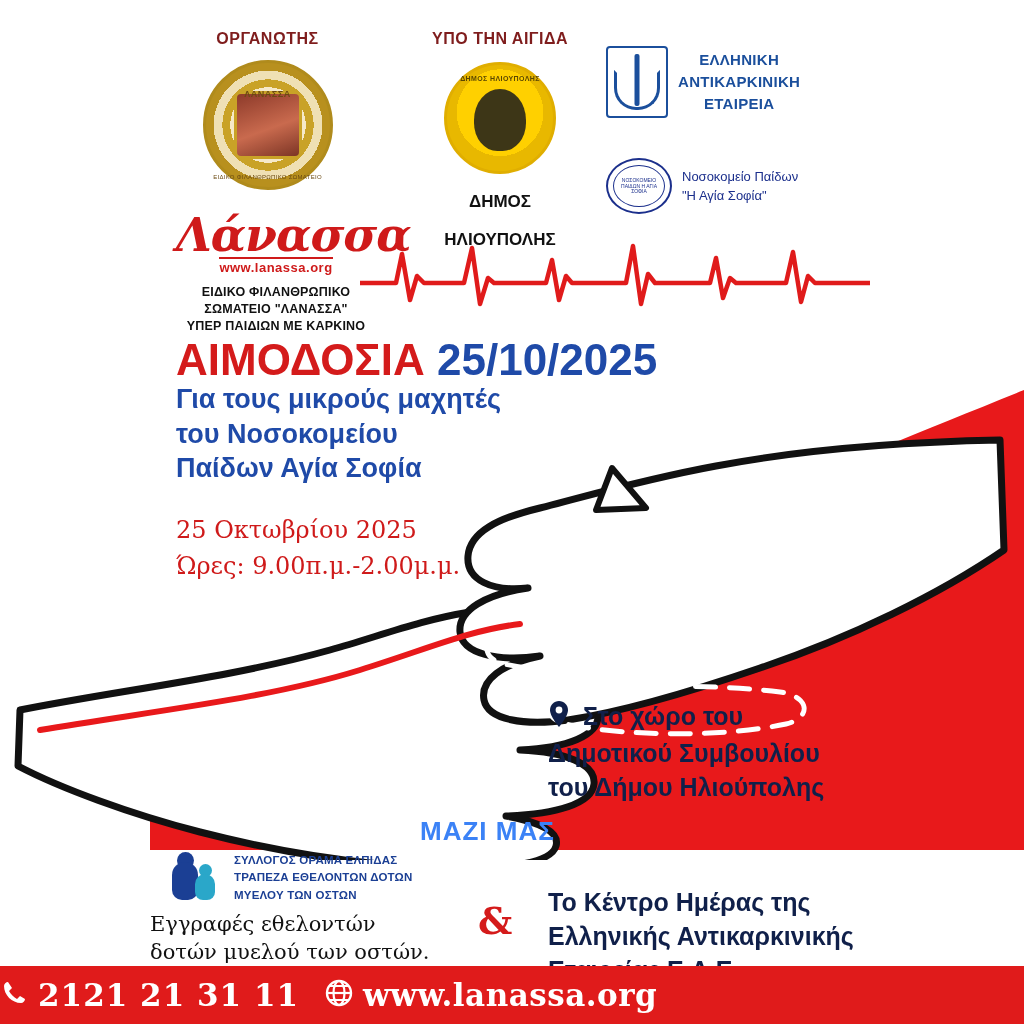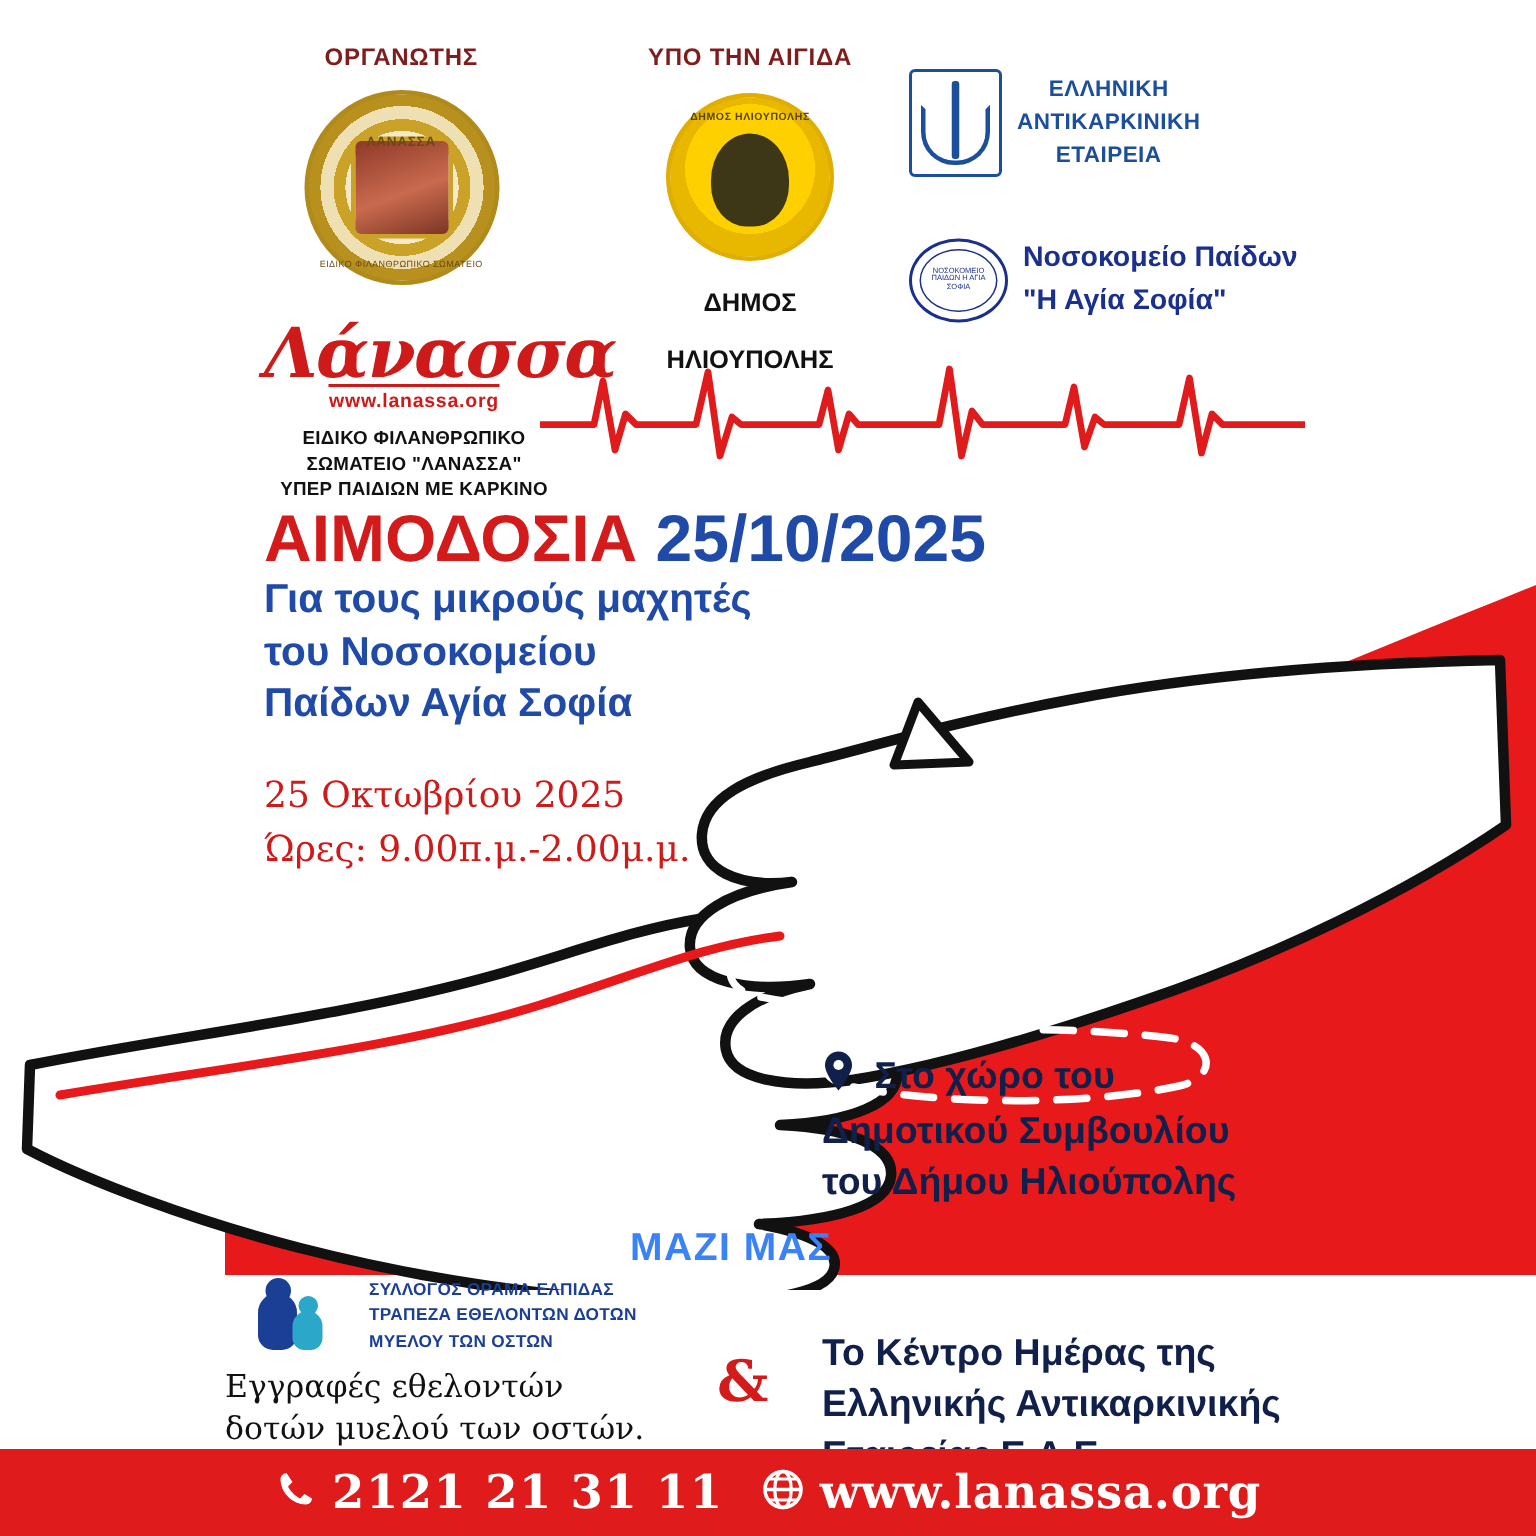--- a/index.html
+++ b/index.html
@@ -88,21 +88,21 @@
     width:62px;height:52px;border:2px solid #1b2f8c;border-radius:50%;
     position:relative;flex:0 0 auto;background:#fff;overflow:hidden;
   }
   .agia-mark .ring{
     position:absolute;inset:5px;border:1px solid #1b2f8c;border-radius:50%;
   }
   .agia-mark .tiny{
     position:absolute;left:50%;top:50%;transform:translate(-50%,-50%);
     font-size:5px;color:#1b2f8c;text-align:center;line-height:1.1;width:50px;
   }
-  .agia-text{font-size:19px;font-weight:700;color:#1b2f8c;line-height:1.5;}
+  .agia-text{font-size:13px;font-weight:400;color:#1b2f8c;line-height:1.5;}
   .agia-text .l2{color:#1b2f8c;}
 
   
   .lanassa{position:absolute;left:176px;top:212px;width:200px;text-align:center;}
   .lanassa .word{
     font-family:"DejaVu Serif", serif;
     font-style:italic;font-weight:700;font-size:46px;color:#cf1a1a;
     line-height:1;letter-spacing:-1px;
   }
   .lanassa .url{
@@ -139,21 +139,21 @@
   }
   .loc .pin{display:inline-block;vertical-align:-3px;margin-right:6px;}
 
   
   .mazi{
     position:absolute;left:420px;top:816px;font-size:26px;font-weight:700;color:#3b82f6;letter-spacing:1px;
   }
 
   
   .partners{position:absolute;left:0;top:852px;width:1024px;height:120px;}
-  .orama{position:absolute;left:166px;top:0;display:flex;gap:24px;align-items:flex-start;}
+  .orama{position:absolute;left:166px;top:0;display:flex;gap:12px;align-items:flex-start;}
   .orama-mark{width:56px;height:56px;position:relative;flex:0 0 auto;}
   .orama-mark .big{
     position:absolute;left:6px;top:10px;width:26px;height:38px;background:#1b3f94;
     border-radius:13px 13px 10px 10px;
   }
   .orama-mark .bighead{
     position:absolute;left:11px;top:0px;width:17px;height:17px;border-radius:50%;background:#1b3f94;
   }
   .orama-mark .small{
     position:absolute;left:29px;top:22px;width:20px;height:26px;background:#2aa7c9;border-radius:10px 10px 8px 8px;
@@ -171,21 +171,21 @@
     font-family:"DejaVu Serif", serif;
   }
   .kentro{
     position:absolute;left:548px;top:34px;width:420px;
     font-size:25px;line-height:1.35;color:#10204a;font-weight:700;
   }
 
   
   .footer{
     position:absolute;left:0;bottom:0;width:1024px;height:58px;background:#e01b1b;
-    display:flex;align-items:center;justify-content:center;gap:26px;
+    display:flex;align-items:center;gap:26px;
   }
   .footer .item{display:flex;align-items:center;gap:10px;}
   .footer .txt{
     font-family:"DejaVu Serif", serif;color:#fff;font-size:31px;font-weight:700;letter-spacing:.5px;
   }
   .footer .txt.phone{letter-spacing:1px;}
 </style>
 </head>
 <body>
 

